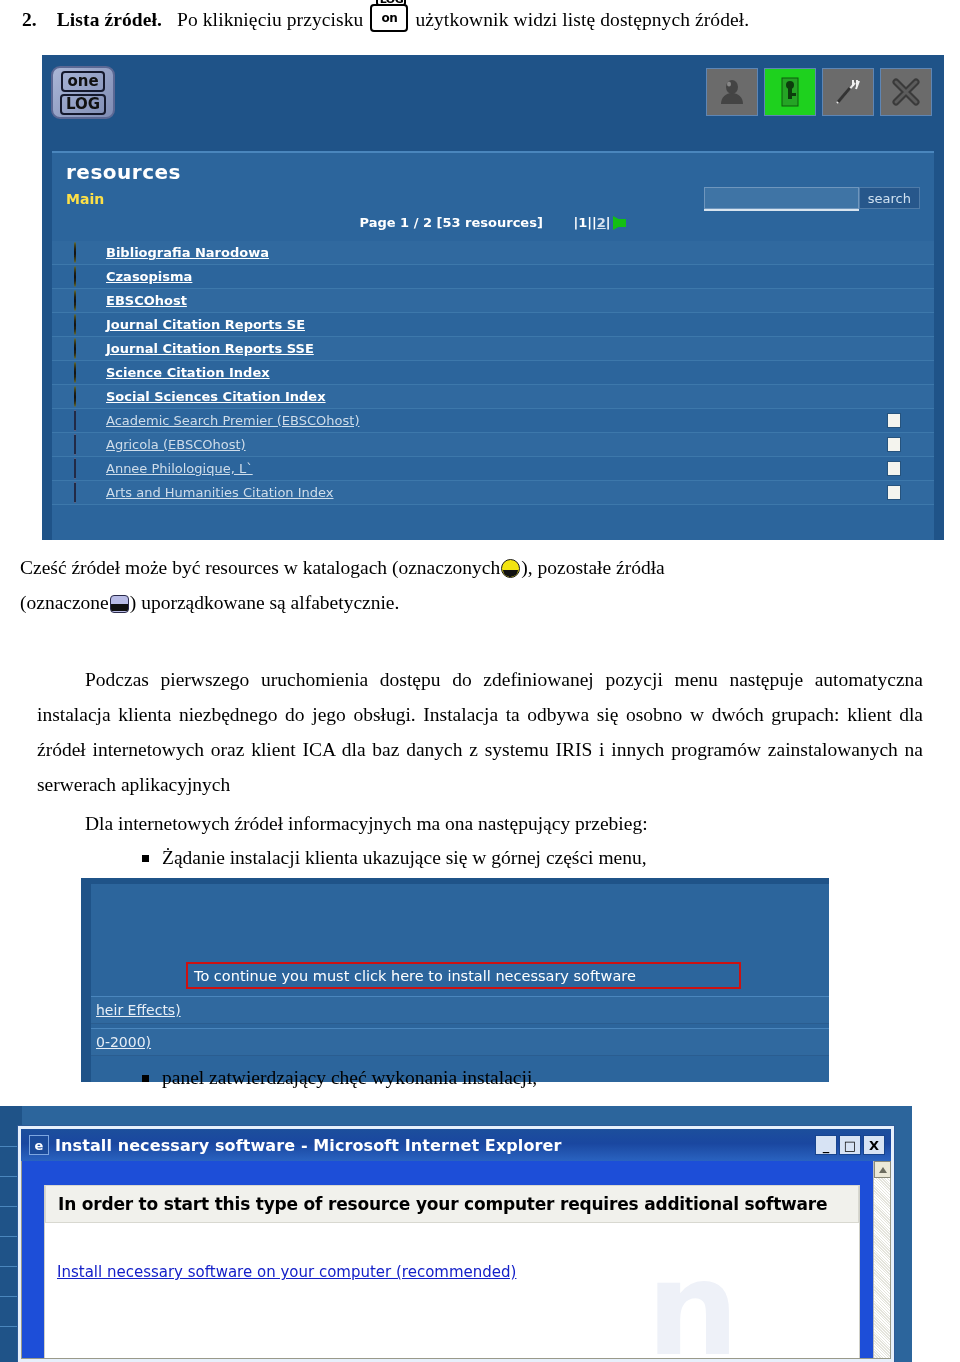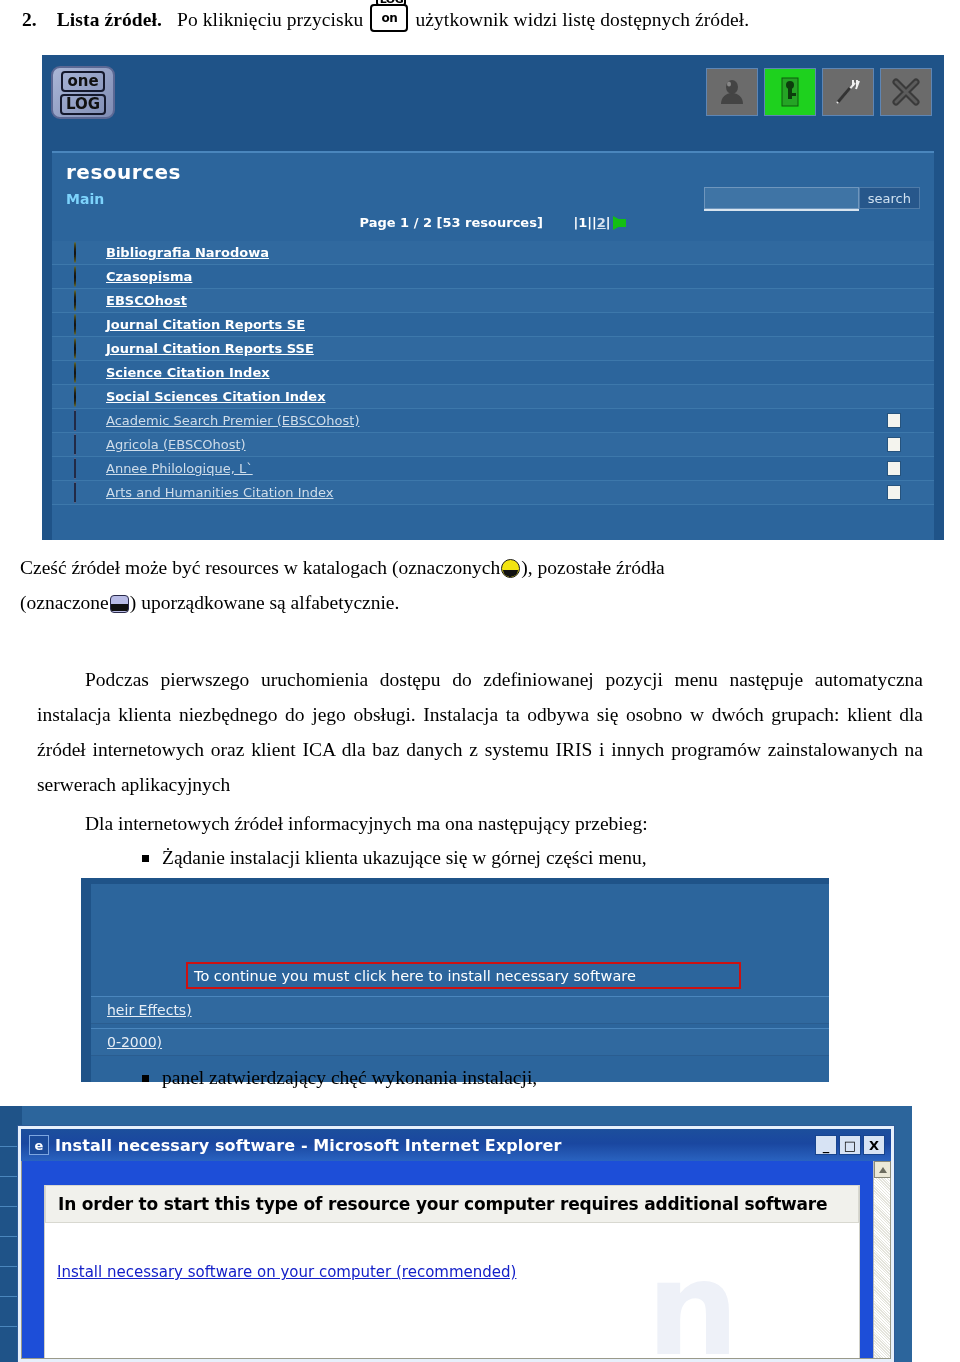--- a/index.html
+++ b/index.html
@@ -98,21 +98,21 @@
 
   .panel{
     position:absolute; left:10px; top:96px; right:10px; bottom:0;
     background:#2c659c; border-top:2px solid #4a86bd;
   }
   .panel .ttl{
     position:absolute; left:14px; top:7px; font-size:20px; font-weight:bold; color:#fff;
     letter-spacing:0.5px;
   }
   .panel .main{
-    position:absolute; left:14px; top:38px; font-size:14px; font-weight:bold; color:#7dd3fc;
+    position:absolute; left:14px; top:38px; font-size:14px; font-weight:bold; color:#fde047;
   }
   .pager{
     position:absolute; left:0; right:0; top:62px; text-align:center;
     font-size:13px; font-weight:bold; color:#ffffff;
   }
   .pager .pg{ margin-left:26px; font-weight:bold;}
   .pager .pg a{ color:#ffffff; text-decoration:none;}
   .pager .pg a.u{ text-decoration:underline; color:#d7e2ee;}
   .arrow{ display:inline-block; vertical-align:-3px; margin-left:3px;
      width:0;height:0;border-left:13px solid #13c013;border-top:7px solid transparent;
@@ -171,21 +171,21 @@
     border:2px solid #cc1111; display:flex; align-items:center;
     padding-left:6px;
   }
   .s2-banner span{ font-size:14.5px; color:#ffffff; font-family:"DejaVu Sans", sans-serif;}
   .s2-row{
     position:absolute; left:0; right:0; height:28px; display:flex; align-items:center;
     border-top:1px solid #4a86bd; border-bottom:1px solid #2a5d90;
   }
   .s2-row.r1{ top:112px; background:#30699f; }
   .s2-row.r2{ top:144px; background:#30699f; }
-  .s2-row span{ margin-left:0px; padding-left:16px; font-size:14px; color:#e7eef6;
+  .s2-row span{ margin-left:0px; padding-left:5px; font-size:14px; color:#e7eef6;
      text-decoration:underline; font-family:"DejaVu Sans", sans-serif;}
 
   
   .shot3{
     position:absolute; left:0px; top:1106px; width:912px; height:256px;
     background:#2c659c; overflow:hidden; font-family:"DejaVu Sans", sans-serif;
   }
   .shot3 .bgcol{ position:absolute; left:0; top:0; width:22px; bottom:0; background:#1f5388;}
   .shot3 .bgstripes{ position:absolute; left:0; top:0; width:22px; bottom:0;}
   .shot3 .bgstripes i{ position:absolute; left:0; width:22px; height:1px; background:#4a86bd;}

